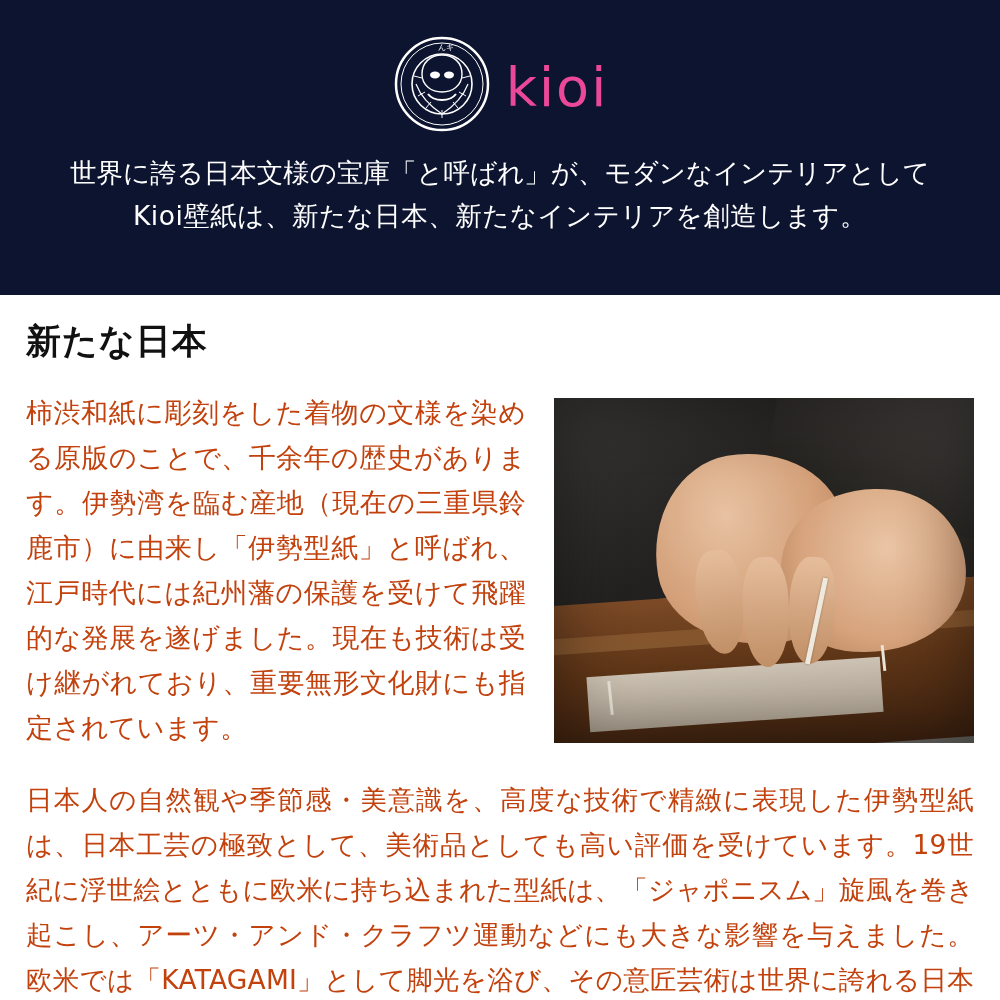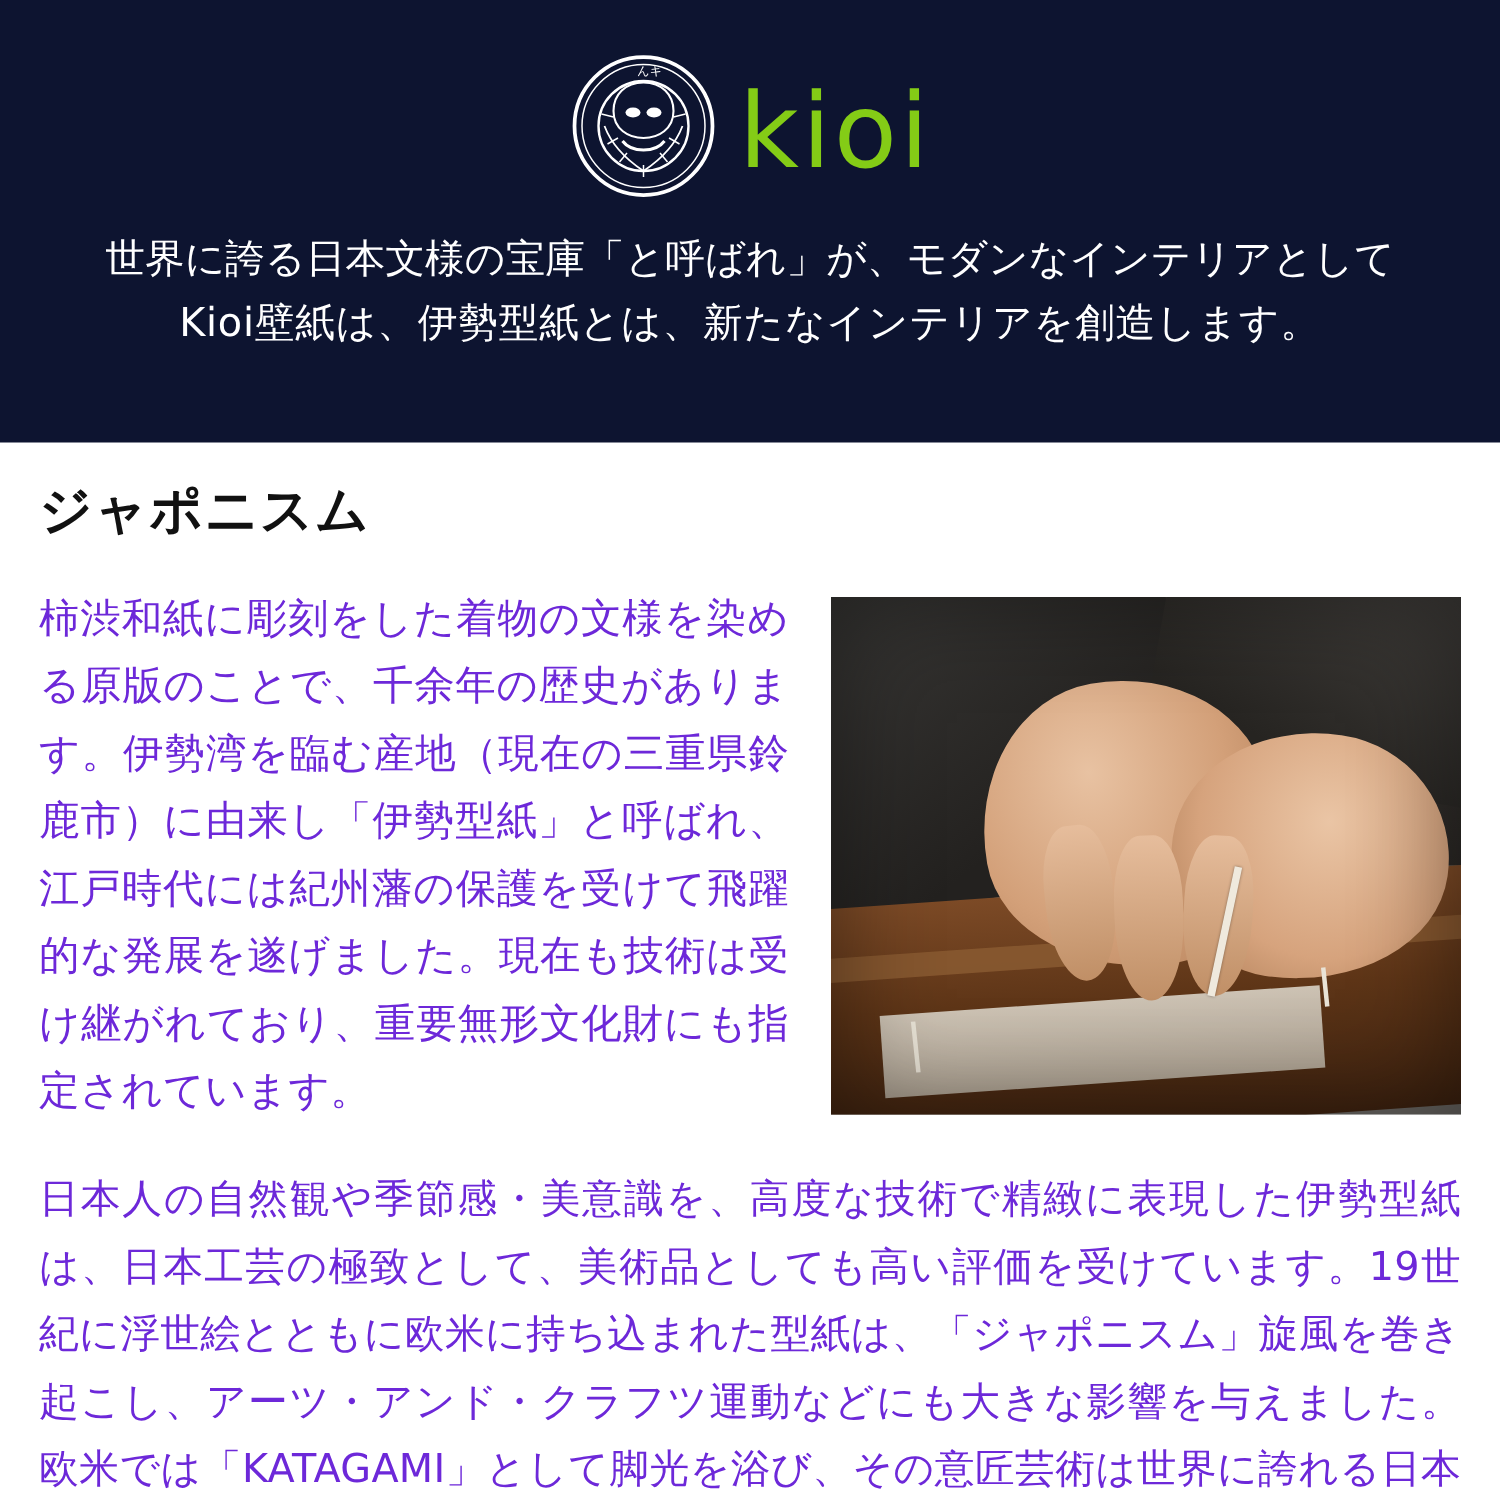--- a/index.html
+++ b/index.html
@@ -40,23 +40,23 @@
   }
 
   .logo-mark {
     width: 100px;
     height: 100px;
     position: relative;
     display: block;
   }
 
   .logo-word {
-    color: #84cc16;
-    font-family: "DejaVu Sans", "Liberation Sans", sans-serif;
-    font-size: 69px;
+    color: #ec4899;
+    font-family: "DejaVu Sans", "Liberation Sans", sans-serif;
+    font-size: 54px;
     line-height: 74px;
     letter-spacing: 2px;
     font-weight: 400;
     position: relative;
     top: 4px;
   }
 
   .hero-copy {
     color: #ffffff;
     text-align: center;
@@ -181,21 +181,21 @@
   .photo .pin1 { left: 13%; bottom: 8%; }
   .photo .pin2 { left: 78%; bottom: 21%; height: 26px; }
   .photo .vign {
     position: absolute; inset: 0;
     box-shadow: inset 0 0 70px rgba(0,0,0,.45);
   }
 
   .body-text {
     font-size: 27px;
     line-height: 45px;
-    color: #6d28d9;
+    color: #c2410c;
     letter-spacing: 0.2px;
     font-family: "DejaVu Sans", "Liberation Sans", sans-serif;
     text-align: justify;
   }
 
   .para-1 {
     width: 500px;
   }
 
   .para-2 {
@@ -233,27 +233,27 @@
             <path d="M50 84 L50 76"></path>
           </g>
           <text x="50" y="16" font-size="8" fill="#ffffff" text-anchor="middle" font-family="DejaVu Sans, sans-serif">゗んキ</text>
         </svg>
       </span>
       <span class="logo-word">kioi</span>
     </div>
 
     <div class="hero-copy">
       <span class="line line1">世界に誇る日本文様の宝庫「と呼ばれ」が、モダンなインテリアとして</span>
-      <span class="line">Kioi壁紙は、伊勢型紙とは、新たなインテリアを創造します。</span>
+      <span class="line">Kioi壁紙は、新たな日本、新たなインテリアを創造します。</span>
     </div>
   </div>
 
   <div class="content">
 
-    <h2 class="section-title">ジャポニスム</h2>
+    <h2 class="section-title">新たな日本</h2>
 
     <div class="intro-block">
 
       <div class="photo">
         <div class="bg-top"></div>
         <div class="cloth"></div>
         <div class="cloth2"></div>
         <div class="board"></div>
         <div class="board-edge"></div>
         <div class="paper"></div>

